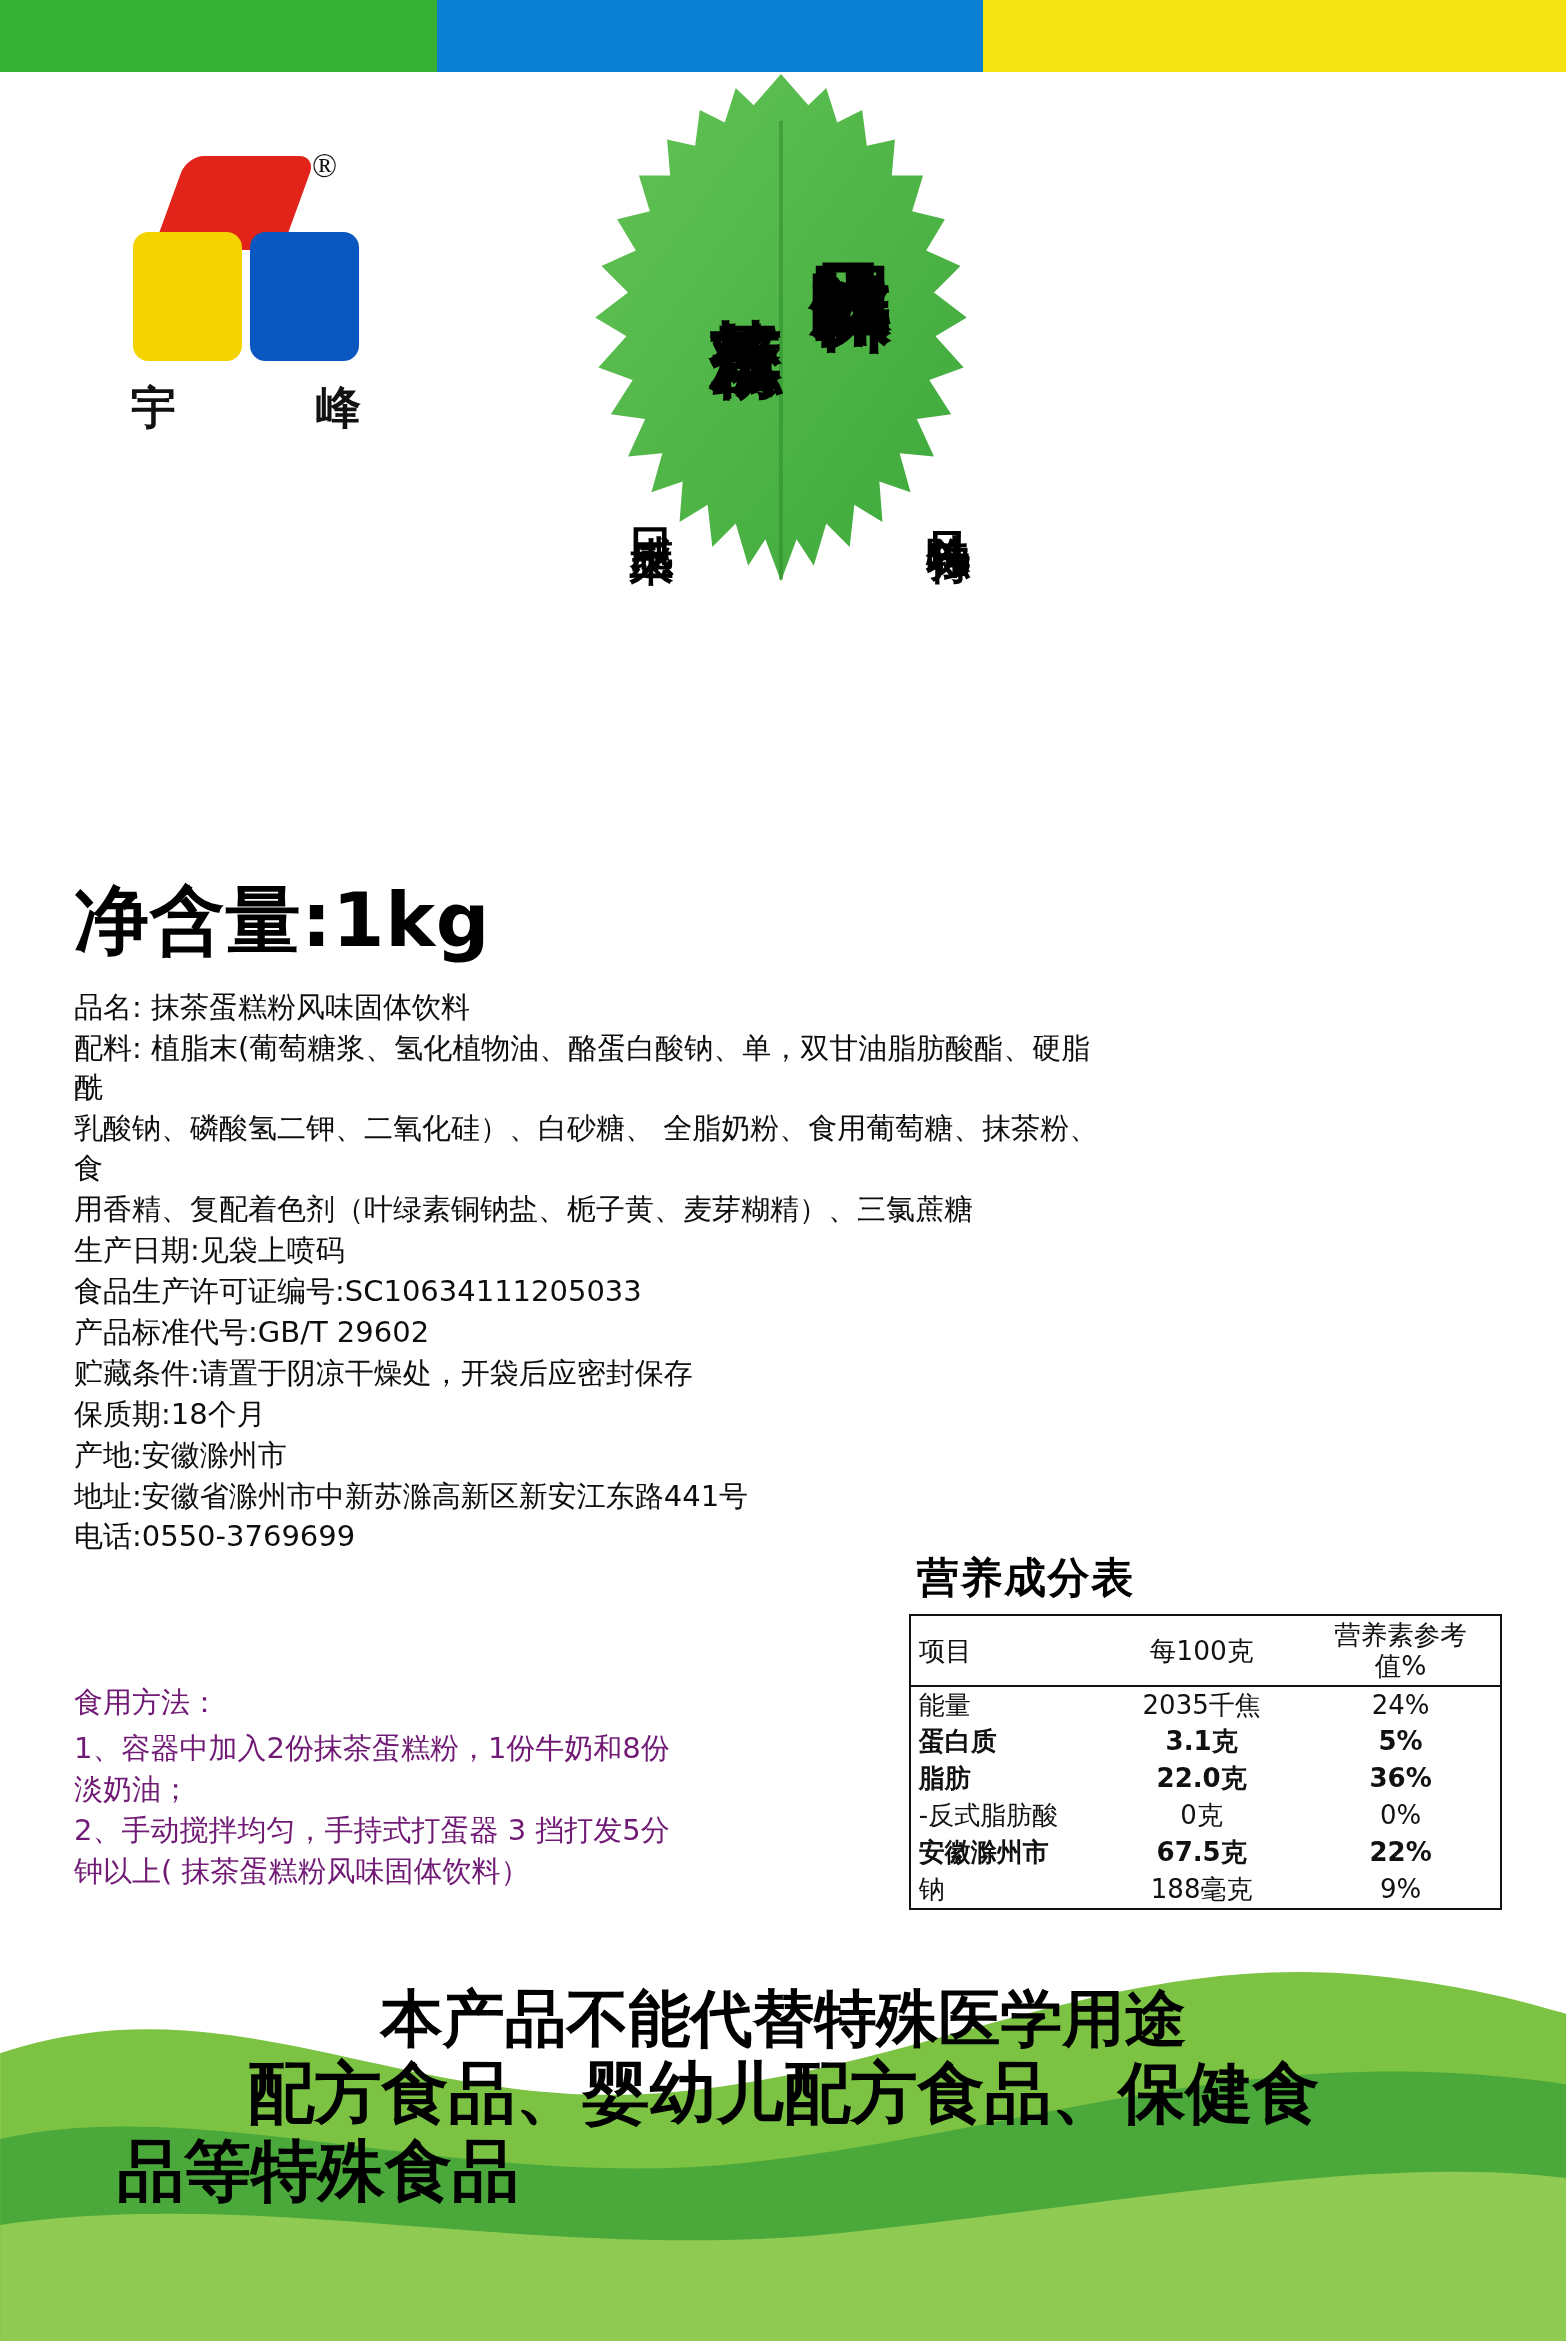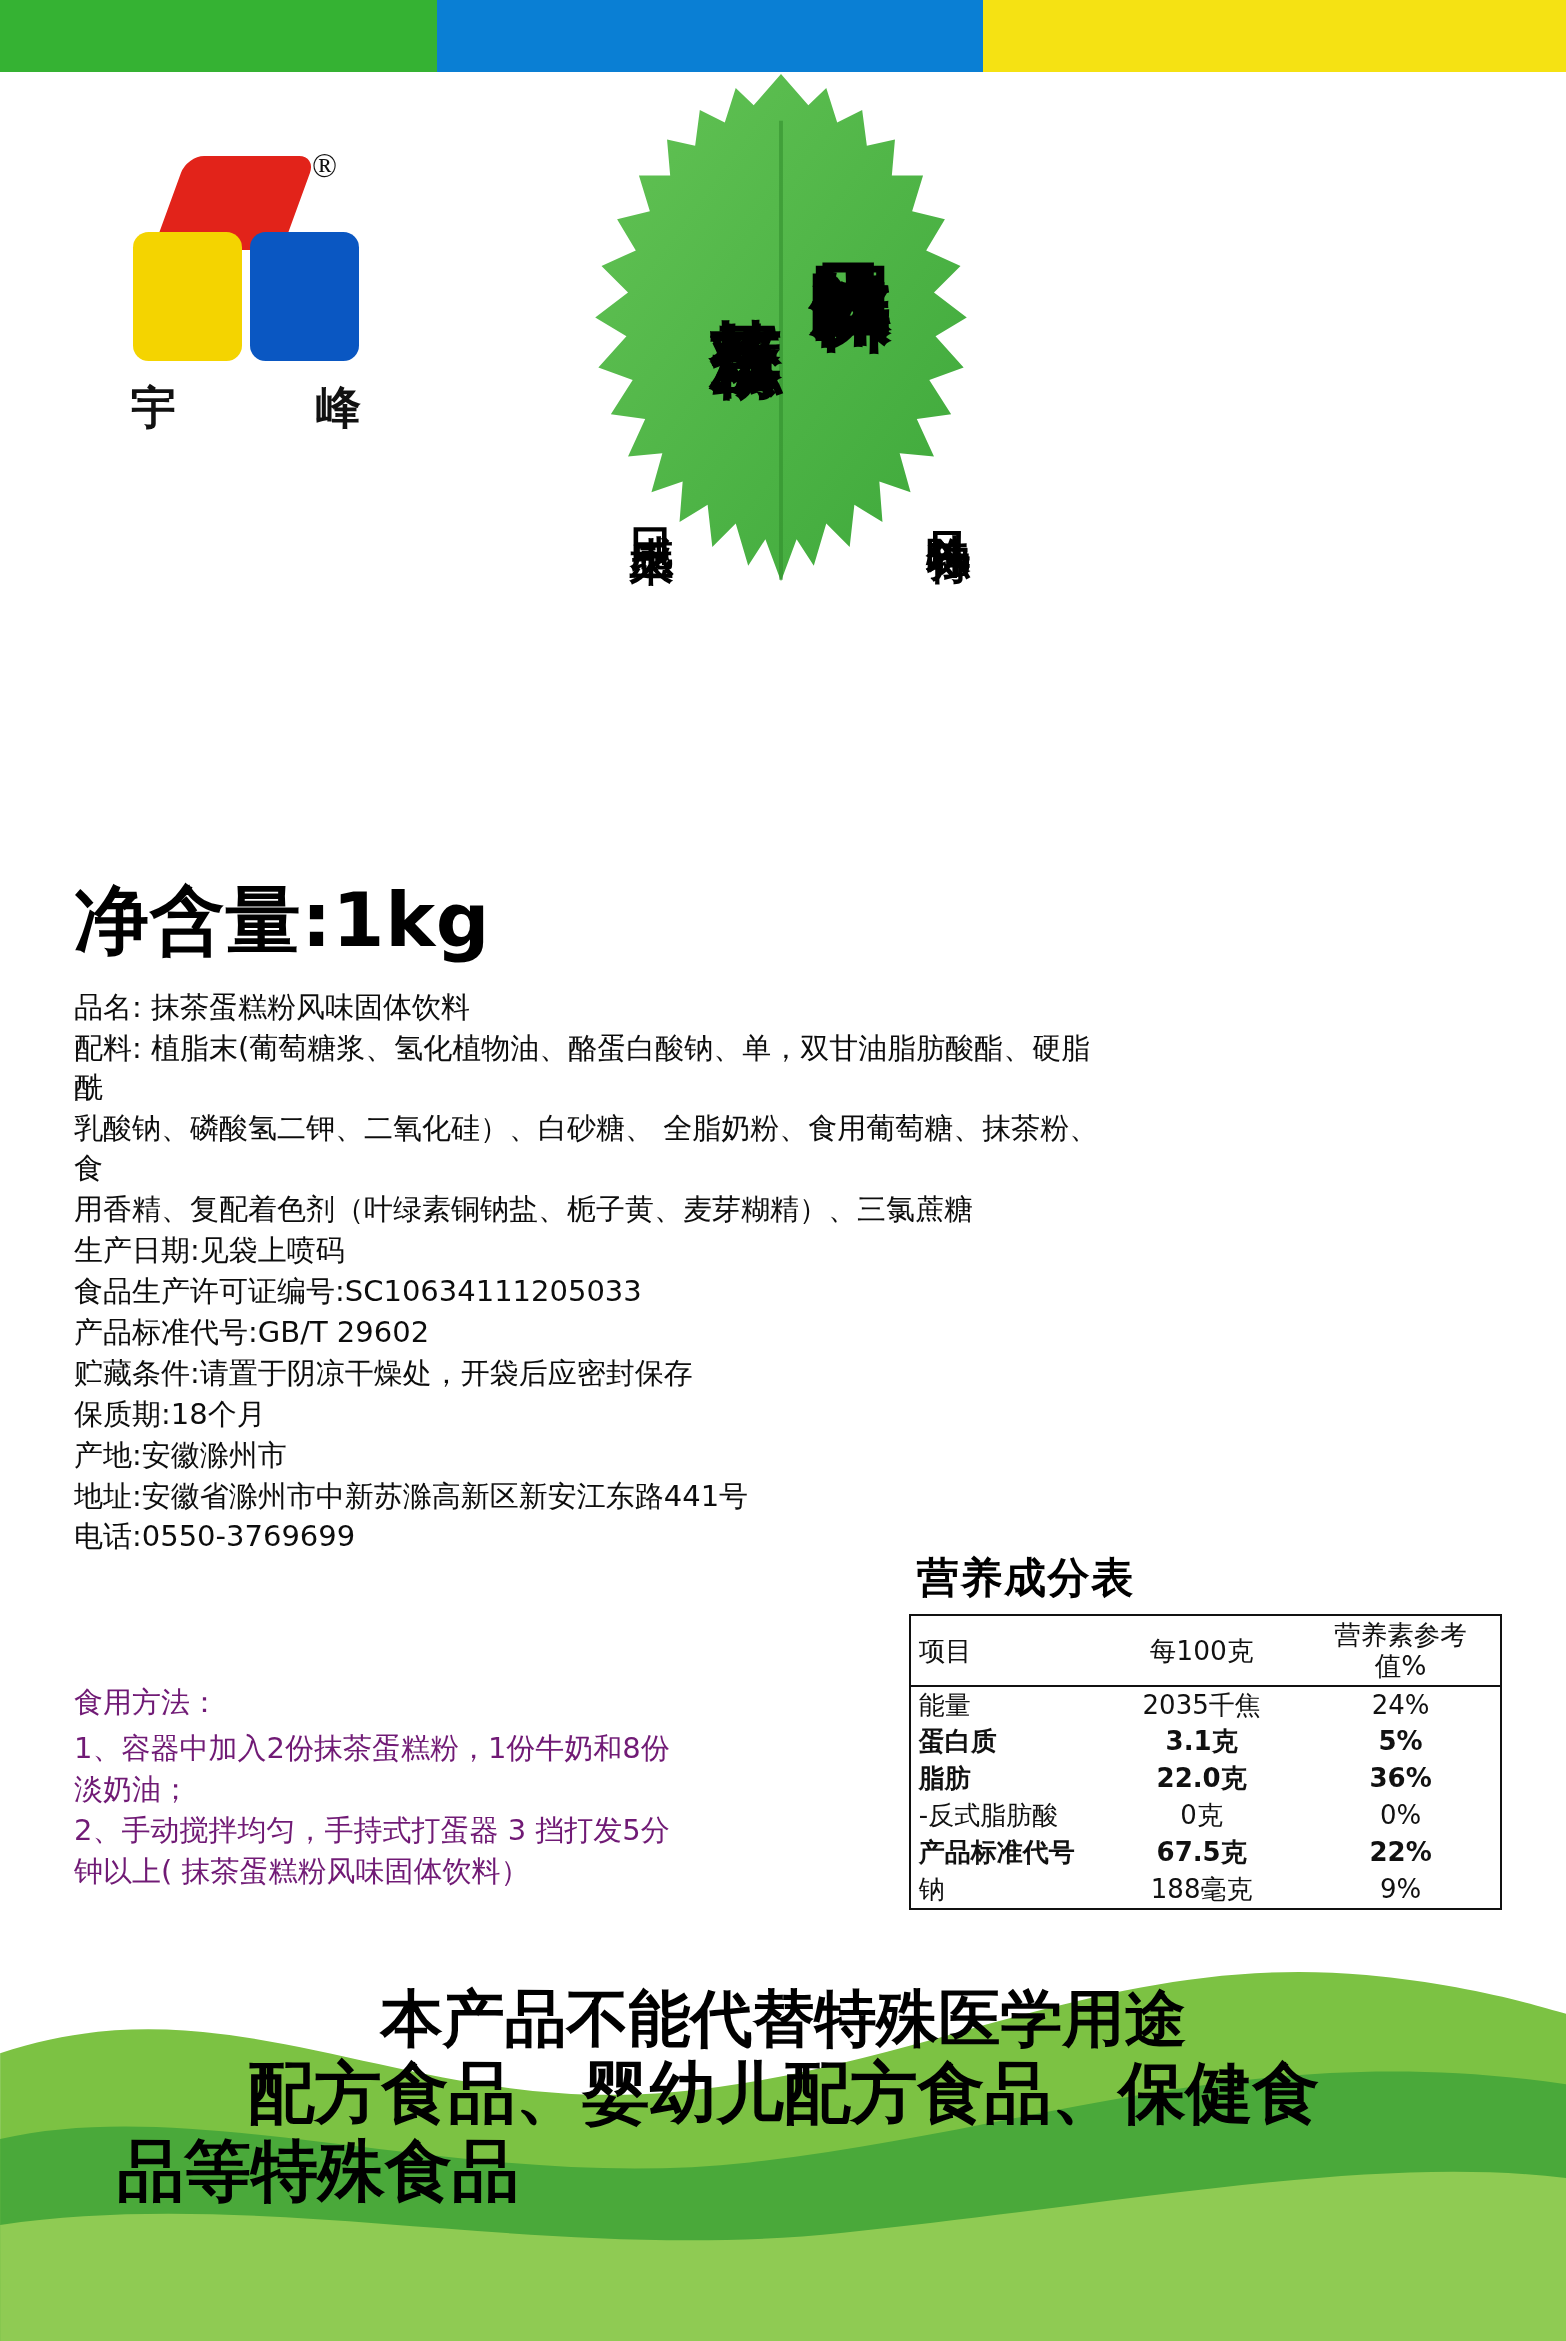--- a/index.html
+++ b/index.html
@@ -372,21 +372,21 @@
           <td>脂肪</td>
           <td>22.0克</td>
           <td>36%</td>
         </tr>
         <tr>
           <td>-反式脂肪酸</td>
           <td>0克</td>
           <td>0%</td>
         </tr>
         <tr class="bold-row">
-          <td>产品标准代号</td>
+          <td>安徽滁州市</td>
           <td>67.5克</td>
           <td>22%</td>
         </tr>
         <tr>
           <td>钠</td>
           <td>188毫克</td>
           <td>9%</td>
         </tr>
       </tbody>
     </table>

